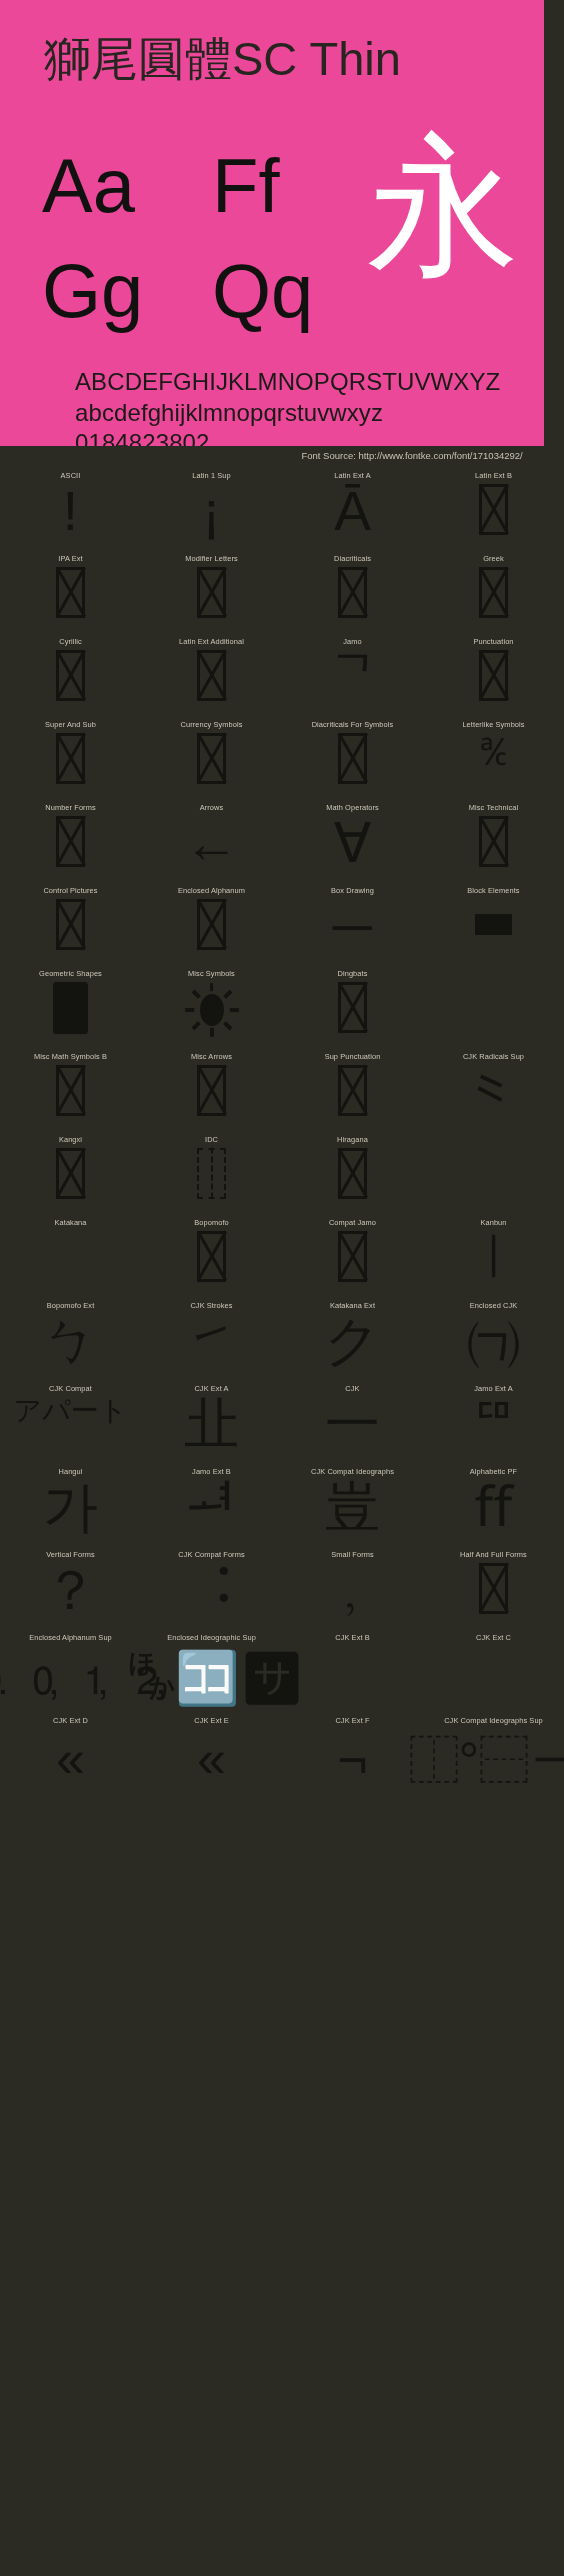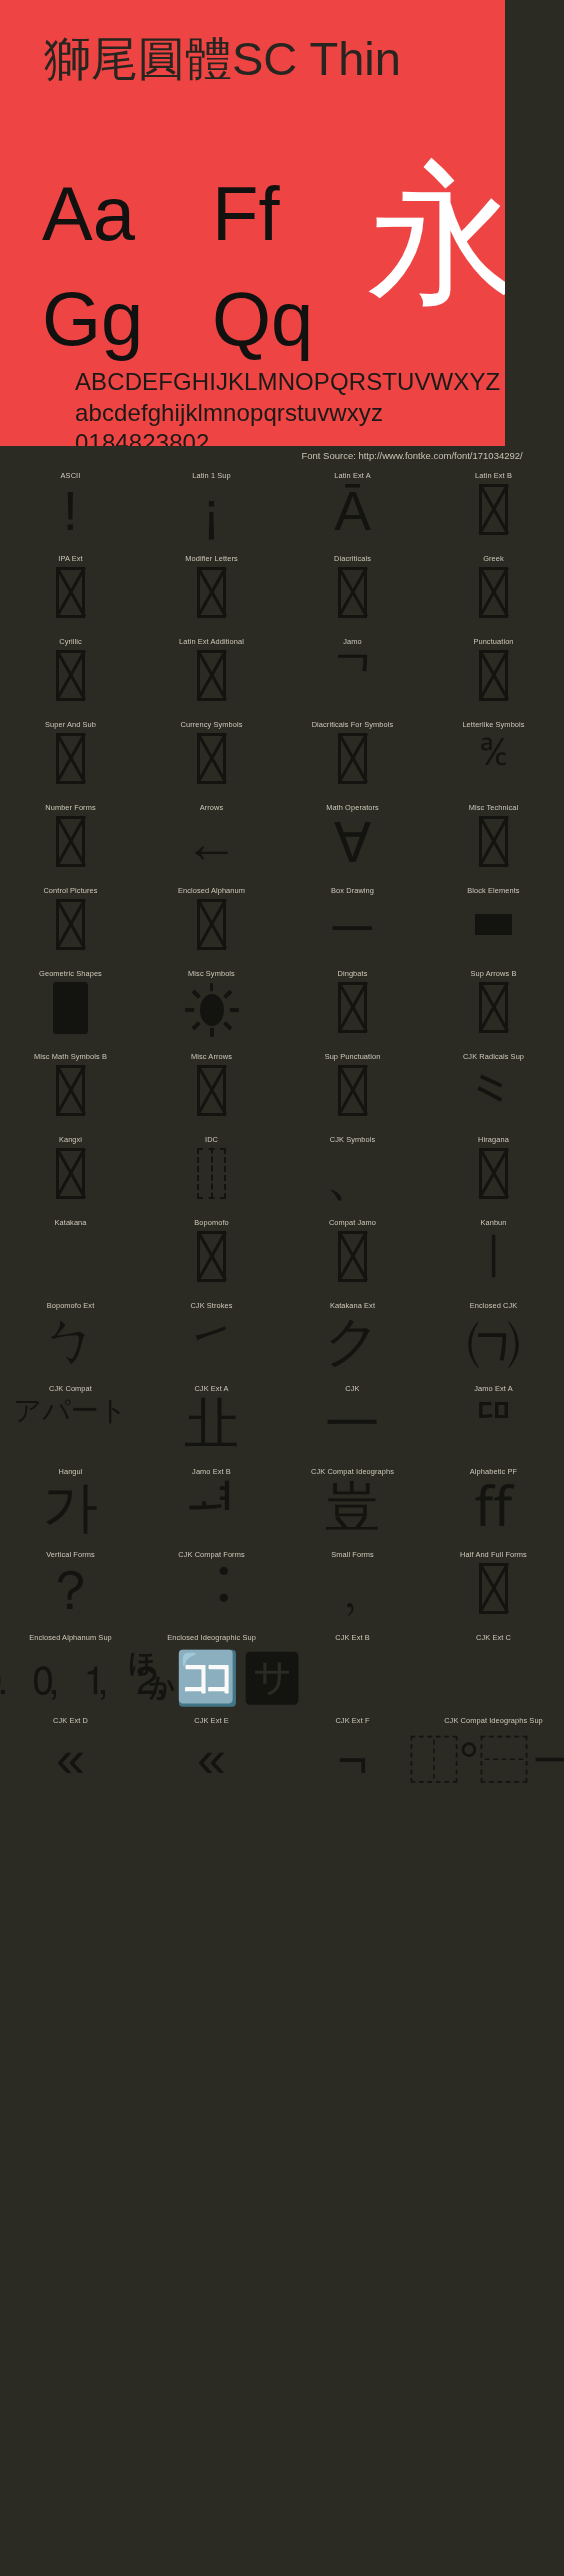--- a/index.html
+++ b/index.html
@@ -12,43 +12,42 @@
     position: relative;
     width: 565px;
     height: 2576px;
     overflow: hidden;
     background: #2b2b23;
   }
 
   
   .header {
     position: relative;
-    width: 505px;
+    width: 544px;
     height: 446px;
-    background: #ef4444;
+    background: #ec4899;
     overflow: hidden;
   }
   .font-title {
     position: absolute;
     left: 44px;
     top: 34px;
     font-size: 47px;
     line-height: 1.05;
     color: #26251f;
     font-weight: 300;
     letter-spacing: 0px;
     white-space: nowrap;
   }
   .specimen-block {
     position: absolute;
     left: 35px;
     top: 127px;
     width: 494px;
     height: 233px;
-    margin-top: 28px;
   }
   .spec-col {
     position: absolute;
     font-size: 76px;
     line-height: 1.38;
     color: #111110;
     font-weight: 300;
   }
   .spec-col-1 { left: 7px;  top: 7px; }
   .spec-col-2 { left: 177px; top: 7px; }
@@ -438,26 +437,20 @@
               <div class="ray" style="transform: translate(-50%, -50%) rotate(315deg) translate(0px, -22.6px);"></div>
             </div>
           </div>
         </div>
         <div class="cell">
           <div class="cell-label">Dingbats</div>
           <div class="cell-glyph">
             <div class="tofu"></div>
           </div>
         </div>
-        <div class="cell">
-          <div class="cell-label">Sup Arrows B</div>
-          <div class="cell-glyph">
-            <div class="tofu"></div>
-          </div>
-        </div>
       </div>
       <div class="grid-row">
         <div class="cell">
           <div class="cell-label">Misc Math Symbols B</div>
           <div class="cell-glyph">
             <div class="tofu"></div>
           </div>
         </div>
         <div class="cell">
           <div class="cell-label">Misc Arrows</div>
@@ -485,26 +478,20 @@
             <div class="tofu"></div>
           </div>
         </div>
         <div class="cell">
           <div class="cell-label">IDC</div>
           <div class="cell-glyph">
             <div class="tofu tofu-dashed"></div>
           </div>
         </div>
         <div class="cell">
-          <div class="cell-label">CJK Symbols</div>
-          <div class="cell-glyph">
-            <div class="gl g-xl">、</div>
-          </div>
-        </div>
-        <div class="cell">
           <div class="cell-label">Hiragana</div>
           <div class="cell-glyph">
             <div class="tofu"></div>
           </div>
         </div>
       </div>
       <div class="grid-row">
         <div class="cell">
           <div class="cell-label">Katakana</div>
           <div class="cell-glyph">

